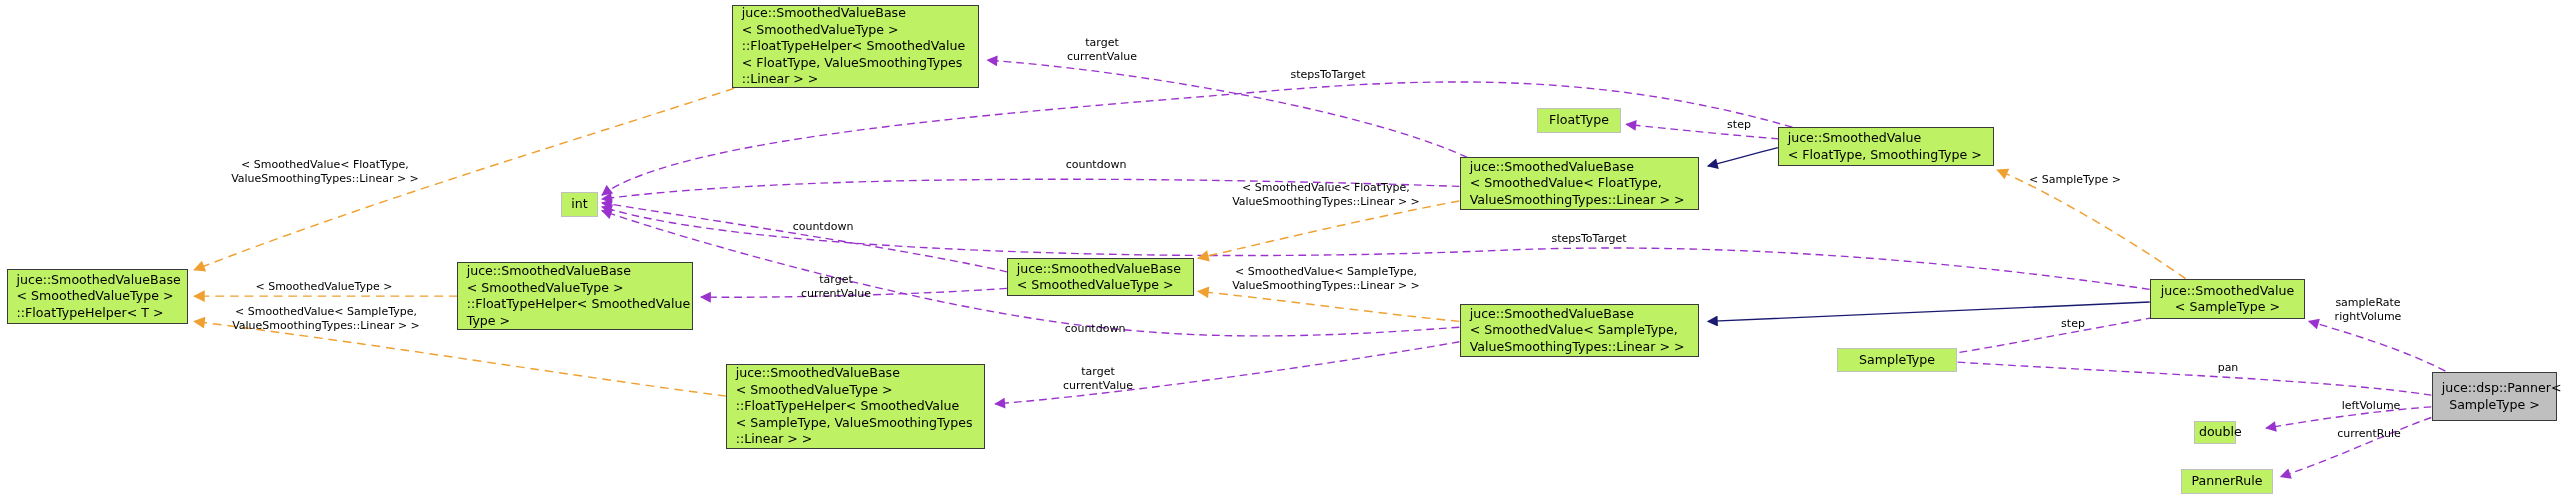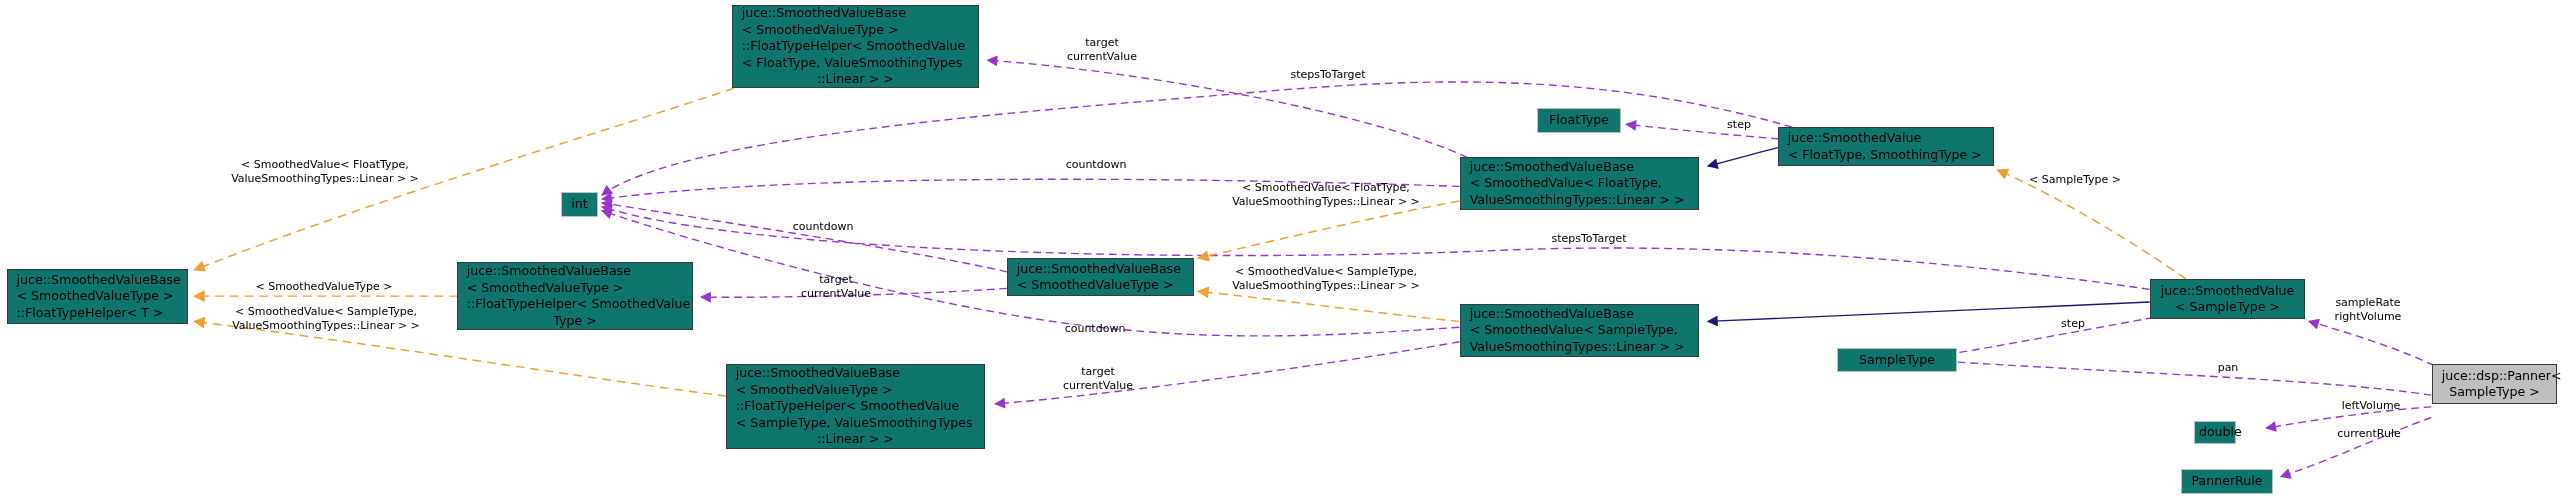--- a/index.html
+++ b/index.html
@@ -16,26 +16,26 @@
     font-family:"DejaVu Sans","Liberation Sans",sans-serif;color:#000;
   }
   #edges{position:absolute;left:0;top:0;z-index:0;}
   .e-usage{fill:none;stroke:var(--usage);stroke-width:1.4;stroke-dasharray:8,5;}
   .e-template{fill:none;stroke:var(--template);stroke-width:1.5;stroke-dasharray:9,6;}
   .e-inherit{fill:none;stroke:var(--inherit);stroke-width:1.4;}
   .mk-usage{fill:var(--usage);}
   .mk-template{fill:var(--template);}
   .mk-inherit{fill:var(--inherit);}
   .node{
-    position:absolute;z-index:2;background:#0f766e;border:1.5px solid var(--node-border);
+    position:absolute;z-index:2;background:#bef264;border:1.5px solid var(--node-border);
     display:flex;flex-direction:column;justify-content:center;
     font-size:12.6px;line-height:16.5px;box-sizing:border-box;
   }
   .node .ln{padding:0 8.7px;white-space:nowrap;text-align:left;}
-  .node .ln.tc{text-align:center;}
+  .node .ln.tc{}
   .node.center .ln{text-align:center;}
   .node.prim{border:1px solid var(--prim-border);}
   .node.prim .ln{text-align:center;padding:0 3.9px;}
   .node.current{background:var(--highlight);}
   .elabel{
     position:absolute;z-index:1;transform:translate(-50%,-50%);
     font-size:11px;line-height:14px;text-align:center;white-space:pre-line;
   }
 </style>
 </head>
@@ -151,21 +151,21 @@
   </div>
 
   <div class="node prim" style="left:2194px;top:421px;width:42px;height:23px">
     <div class="ln">double</div>
   </div>
 
   <div class="node prim" style="left:2181px;top:469px;width:92px;height:25px">
     <div class="ln">PannerRule</div>
   </div>
 
-  <div class="node center current" style="left:2432px;top:364px;width:125px;height:40px">
+  <div class="node center current" style="left:2432px;top:372px;width:125px;height:49px">
     <div class="ln">juce::dsp::Panner&lt;</div>
     <div class="ln">SampleType &gt;</div>
   </div>
 
   <div class="elabel" style="left:1102px;top:50px">target
 currentValue</div>
   <div class="elabel" style="left:1328px;top:75px">stepsToTarget</div>
   <div class="elabel" style="left:1739px;top:125px">step</div>
   <div class="elabel" style="left:2075px;top:180px">&lt; SampleType &gt;</div>
   <div class="elabel" style="left:325px;top:172px">&lt; SmoothedValue&lt; FloatType,

